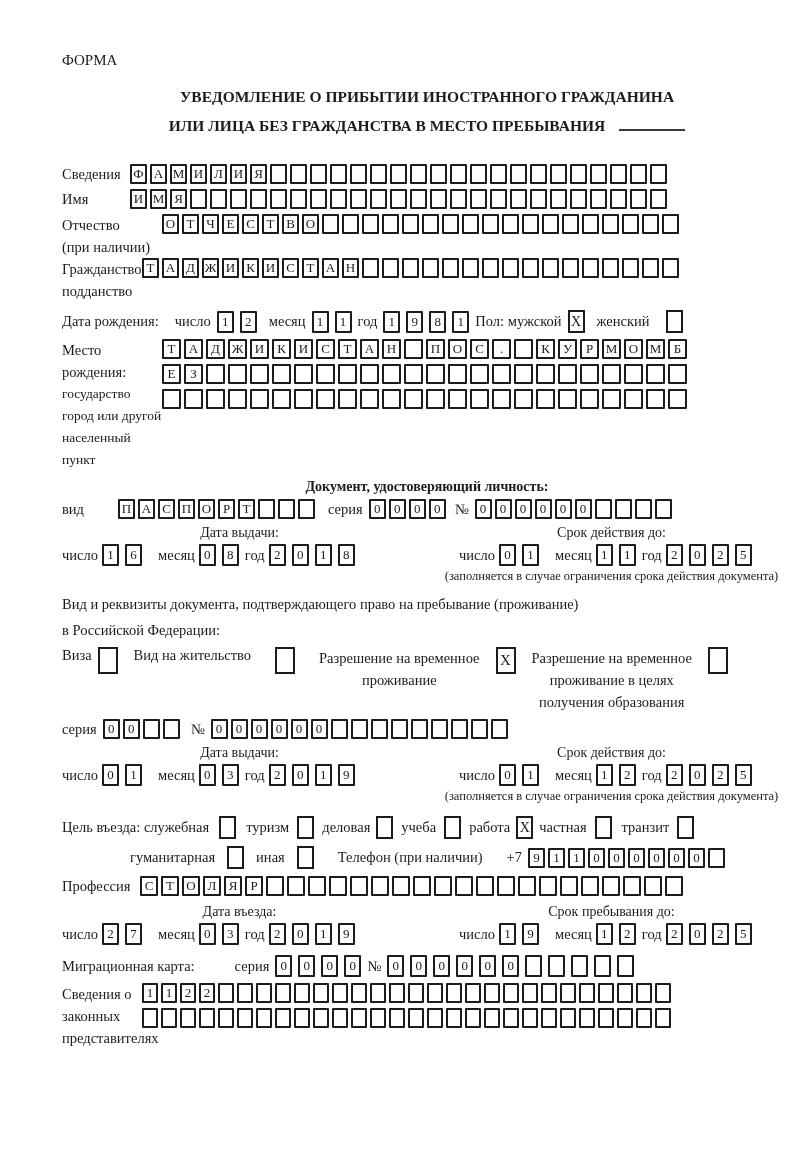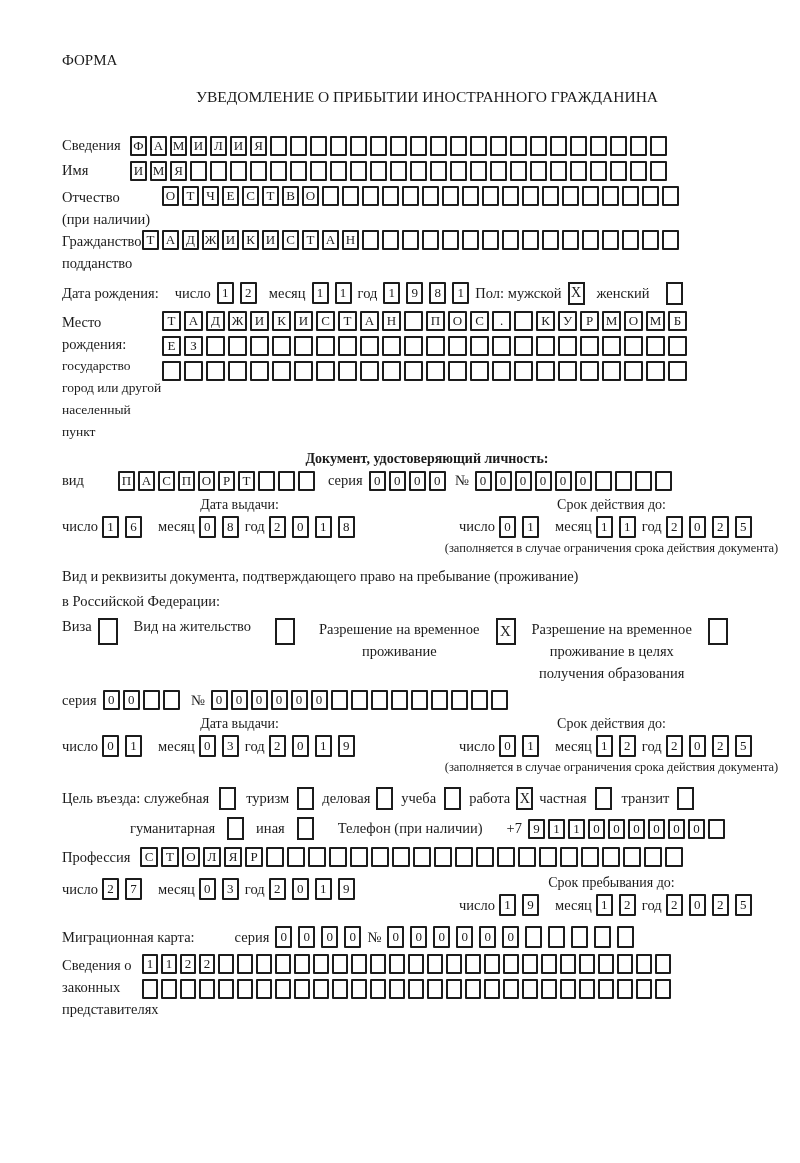--- a/index.html
+++ b/index.html
@@ -10,21 +10,21 @@
     color:#1b1b1b;
   }
   .page{width:800px;height:1163px;padding:36px 8px 0 62px;position:relative}
 
   
   .header-block{margin-left:558px;font-size:13.5px;line-height:1.5}
   .header-block .sub{font-size:12.5px;line-height:1.5}
   .forma{font-weight:normal;font-size:15px;text-align:left;padding-right:30px;margin-top:16px}
 
   
-  .title{ text-align:center;font-weight:normal;font-size:15.5px;line-height:1.85;margin-top:14px}
+  .title{ text-align:center;font-weight:bold;font-size:15.5px;line-height:1.85;margin-top:14px}
   .blank-line{display:inline-block;width:66px;border-bottom:2.5px solid #3a3a3a;margin-left:14px;height:14px}
   .section-title{font-weight:bold;font-size:14px;margin-top:24px;letter-spacing:.2px}
 
   
   .row{display:flex;align-items:center;margin-top:5px}
   .row.top{align-items:flex-start}
   .lbl{font-size:14.5px;flex:0 0 auto}
   .lbl-sm{font-size:13.5px}
   .lblcol{flex:0 0 auto;font-size:14.5px}
   .lblcol div{line-height:22px}
@@ -73,20 +73,23 @@
 </head>
 <body>
 
 <div class="page">
 
 
   <div class="forma">ФОРМА</div>
 
   <div class="title">
     <div>УВЕДОМЛЕНИЕ О ПРИБЫТИИ ИНОСТРАННОГО ГРАЖДАНИНА</div>
+    <div>
+      <span>ИЛИ ЛИЦА БЕЗ ГРАЖДАНСТВА В МЕСТО ПРЕБЫВАНИЯ</span><span class="blank-line"></span>
+    </div>
   </div>
 
 
   <div class="row" style="margin-top:24px">
     <span class="lbl w68">Сведения</span>
     <div class="cells">
         <span class="cell">Ф</span>
         <span class="cell">А</span>
         <span class="cell">М</span>
         <span class="cell">И</span>
@@ -584,20 +587,21 @@
         <span class="cell"></span>
         <span class="cell"></span>
         <span class="cell"></span>
         <span class="cell"></span>
         <span class="cell"></span>
       </div>
   </div>
 
   <div class="dates-pair" style="margin-top:8px">
     <div class="dgroup-left">
+      <div class="dheader">Дата въезда:</div>
       <div class="drow">
         <span class="dl">число</span>
         <div class="cells dcells">
             <span class="cell">2</span>
             <span class="cell">7</span>
           </div>
         <span class="dl dgap">месяц</span>
         <div class="cells dcells">
             <span class="cell">0</span>
             <span class="cell">3</span>

